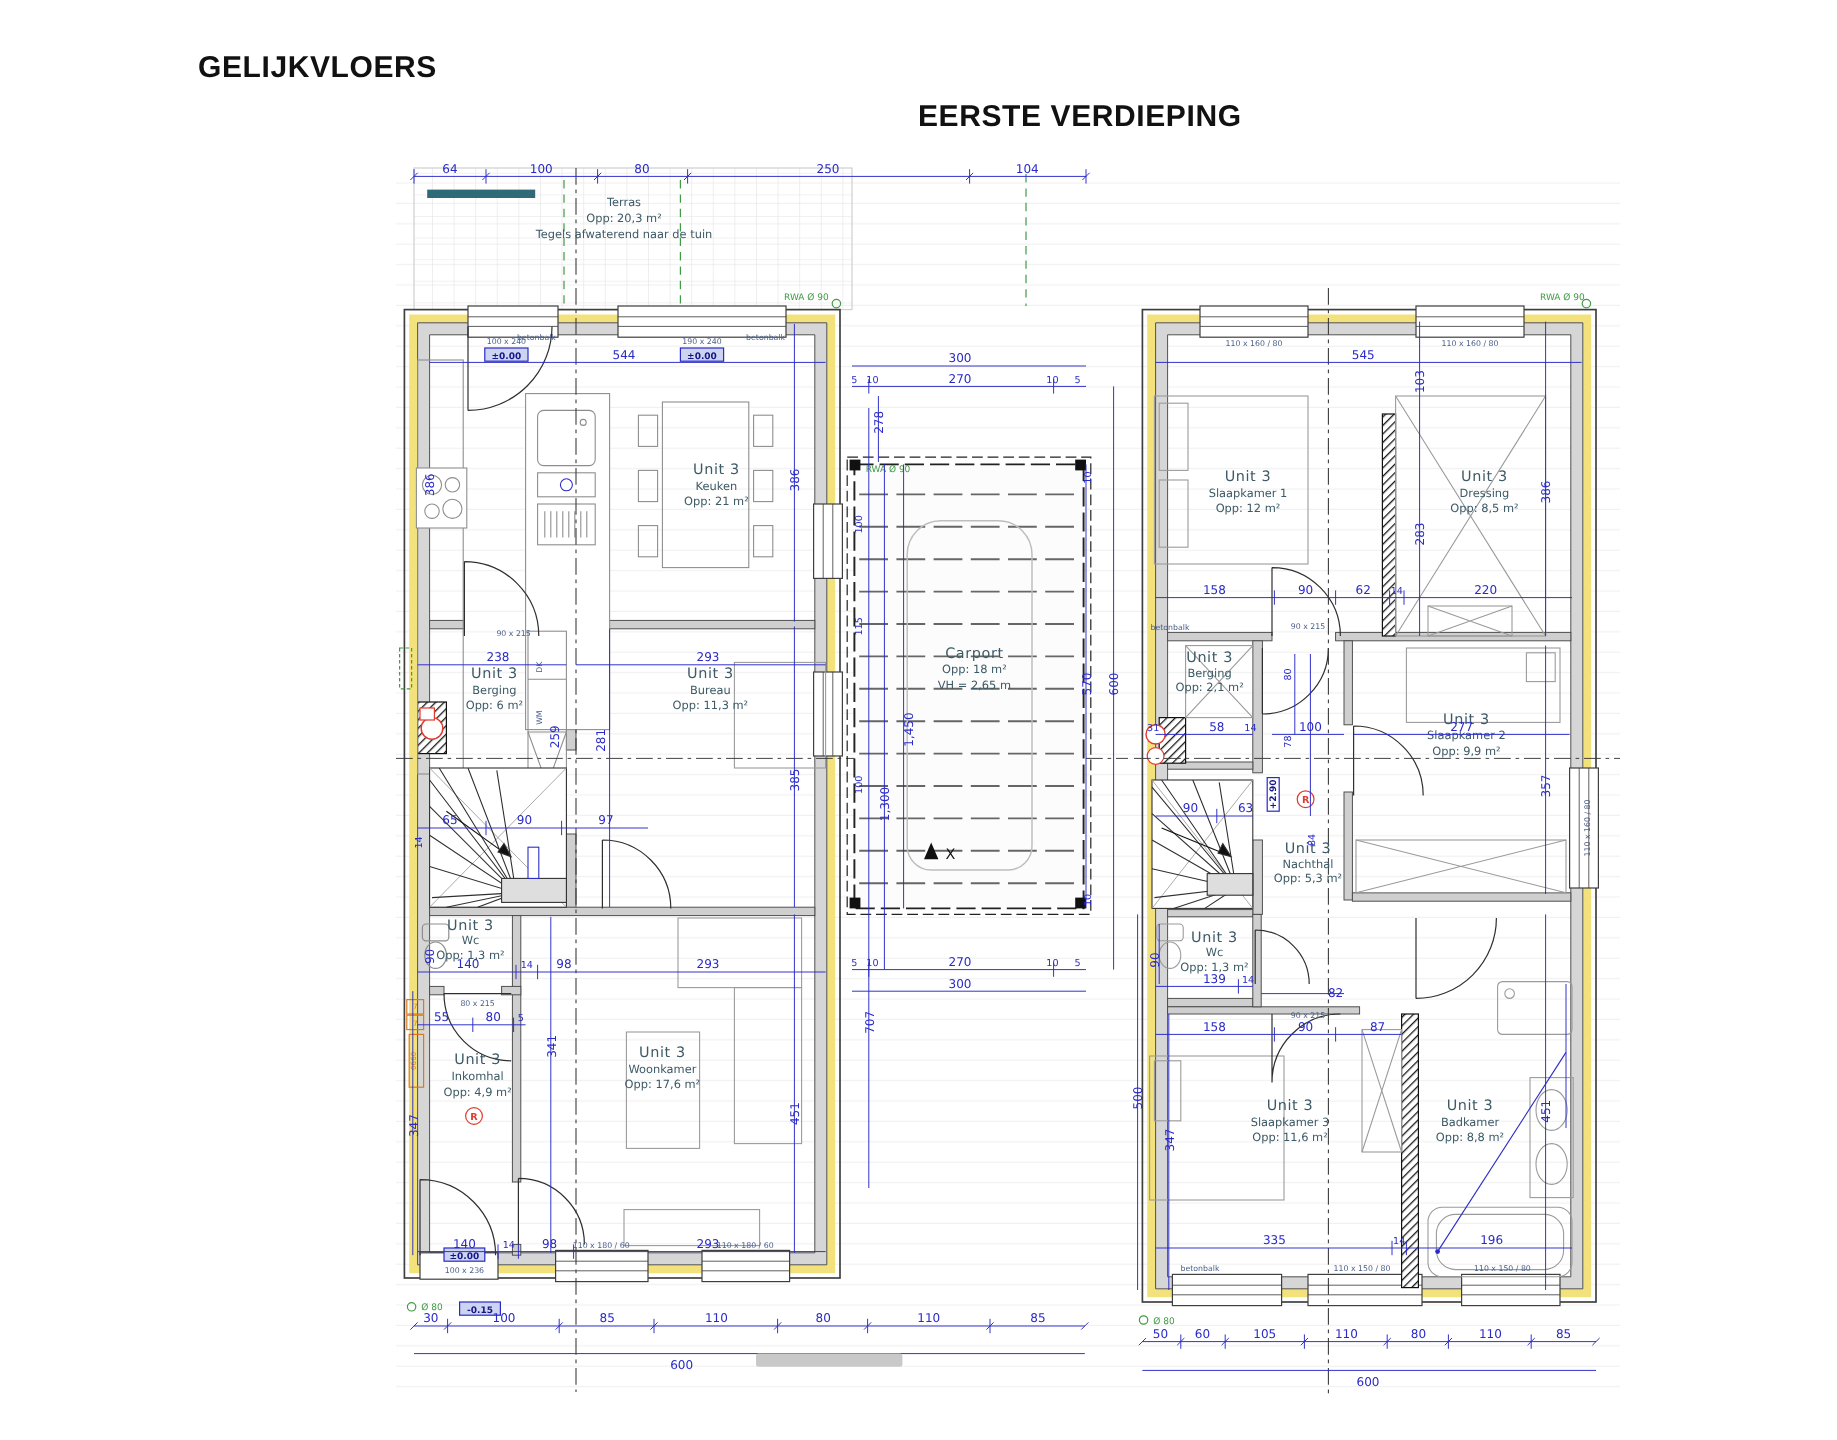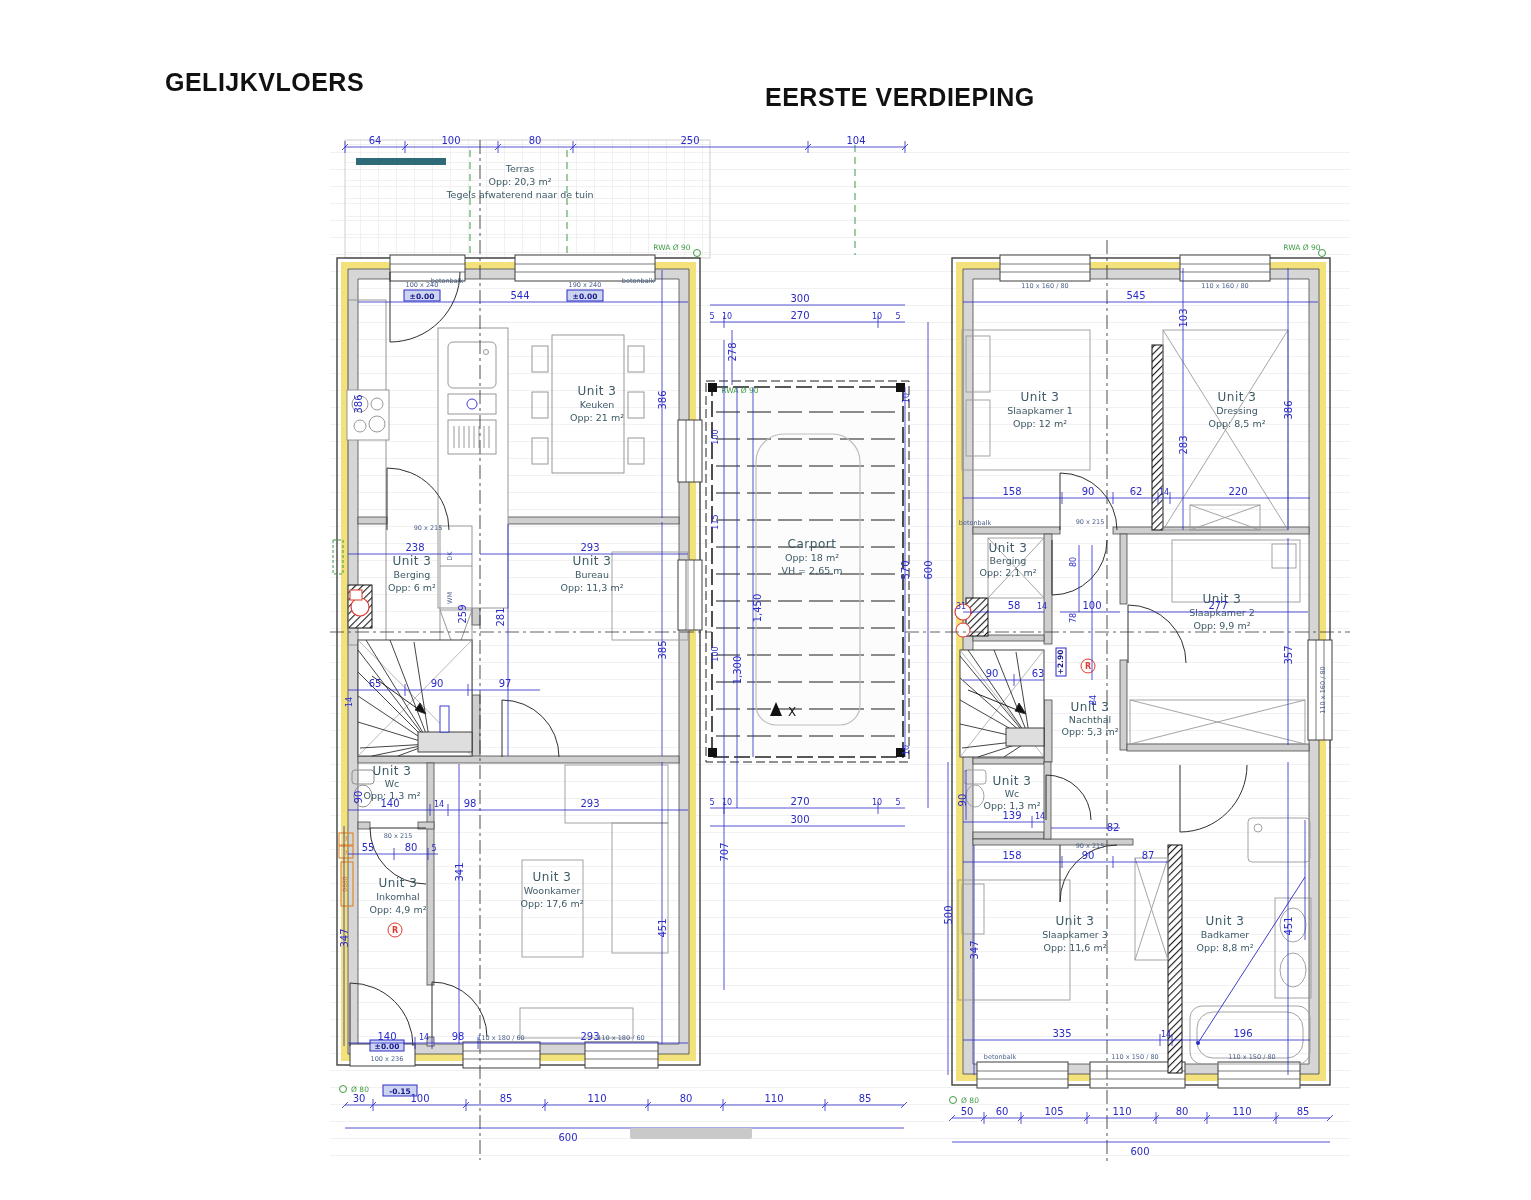--- a/index.html
+++ b/index.html
@@ -1,20 +1,20 @@
 <!DOCTYPE html>
 <html><head>
 <meta charset="utf-8">
 <style>
   html,body{margin:0;padding:0;background:#ffffff;}
   .canvas{position:relative;width:1531px;height:1200px;background:#fff;overflow:hidden;
           font-family:"Liberation Sans",sans-serif;}
   .plan-title{position:absolute;font-weight:bold;color:#111;font-size:25px;letter-spacing:.5px;
           font-family:"Liberation Sans",sans-serif;}
-  #title-ground{left:165px;top:42px;margin-top:26px;}
+  #title-ground{left:165px;top:42px;}
   #title-first{left:765px;top:83px;}
   svg{position:absolute;left:0;top:0;}
   svg text{font-family:"DejaVu Sans",sans-serif;}
   .dt{fill:#2a2ac8;font-size:10px;text-anchor:middle;}
   .dts{fill:#2a2ac8;font-size:8px;text-anchor:middle;}
   .tiny{fill:#4a5f8a;font-size:6.5px;text-anchor:middle;}
   .rt{fill:#3d5a66;font-size:12px;text-anchor:middle;letter-spacing:.5px;}
   .ra{fill:#3d5a66;font-size:9.5px;text-anchor:middle;}
   .grnt{fill:#3f9b44;font-size:7.5px;text-anchor:middle;}
   .lvl{fill:#16168c;font-size:7.5px;text-anchor:middle;font-weight:bold;}

